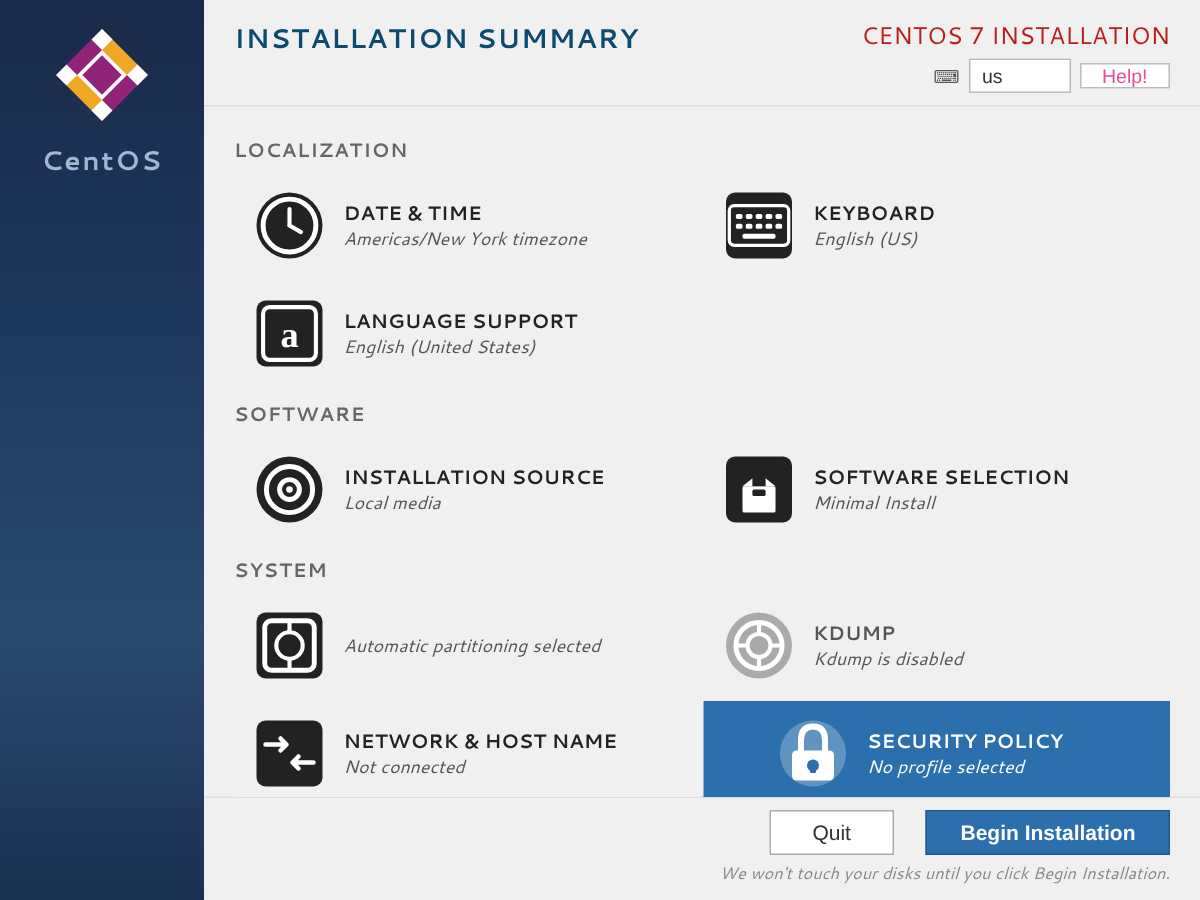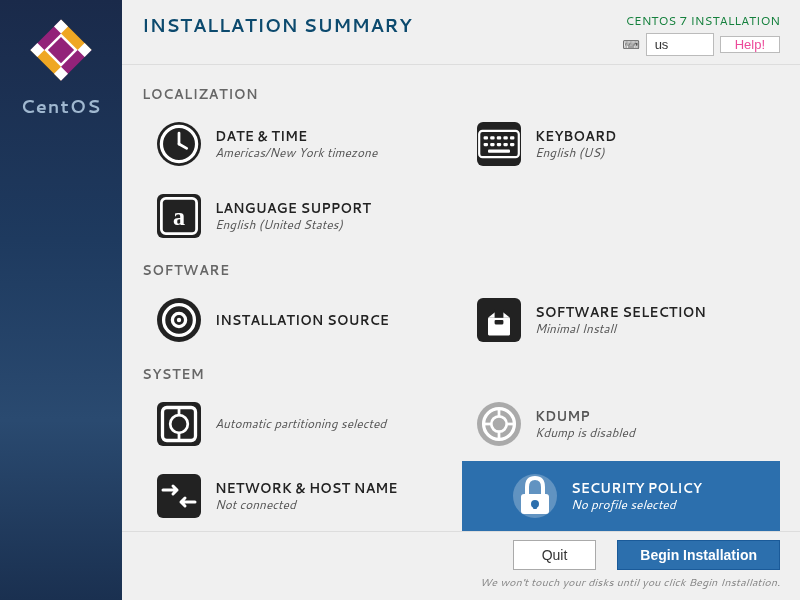--- a/index.html
+++ b/index.html
@@ -7,21 +7,21 @@
       width: 800px;
       height: 600px;
       font-family: 'Cantarell', 'DejaVu Sans', sans-serif;
       background: #3c3c3c;
       overflow: hidden;
       display: flex;
     }
 
     
     .sidebar {
-      width: 122px;
+      width: 136px;
       background: linear-gradient(180deg, #1a2a4a 0%, #1e3a5f 40%, #2a4a70 70%, #1a3050 100%);
       display: flex;
       flex-direction: column;
       align-items: center;
       padding-top: 15px;
       flex-shrink: 0;
     }
     .centos-logo {
       width: 70px;
       height: 70px;
@@ -56,22 +56,22 @@
       font-weight: bold;
       color: #0c4a6e;
       letter-spacing: 0.5px;
     }
     .header-right {
       display: flex;
       align-items: center;
       gap: 8px;
     }
     .centos-version {
-      font-size: 12px;
-      color: #15803d;
+      font-size: 16px;
+      color: #b91c1c;
       text-align: right;
       margin-bottom: 4px;
     }
     .locale-bar {
       display: flex;
       align-items: center;
       gap: 6px;
     }
     .locale-icon {
       font-size: 12px;
@@ -332,20 +332,21 @@
           <div class="icon-circle">
             <svg viewBox="0 0 40 40" width="36" height="36" fill="none" xmlns="http://www.w3.org/2000/svg">
               <circle cx="20" cy="20" r="14" stroke="white" stroke-width="3" fill="none"></circle>
               <circle cx="20" cy="20" r="6" stroke="white" stroke-width="3" fill="none"></circle>
               <circle cx="20" cy="20" r="2" fill="white"></circle>
             </svg>
           </div>
         </div>
         <div class="item-text">
           <div class="item-name">INSTALLATION SOURCE</div>
+          <div class="item-desc">Local media</div>
         </div>
       </div>
 
       <div class="item">
         <div class="item-icon">
           <div class="icon-square">
             <svg viewBox="0 0 40 40" width="36" height="36" fill="white" xmlns="http://www.w3.org/2000/svg">
 
               <rect x="10" y="18" width="20" height="16" rx="1" fill="white"></rect>
               <polygon points="10,18 20,10 30,18" fill="white"></polygon>

